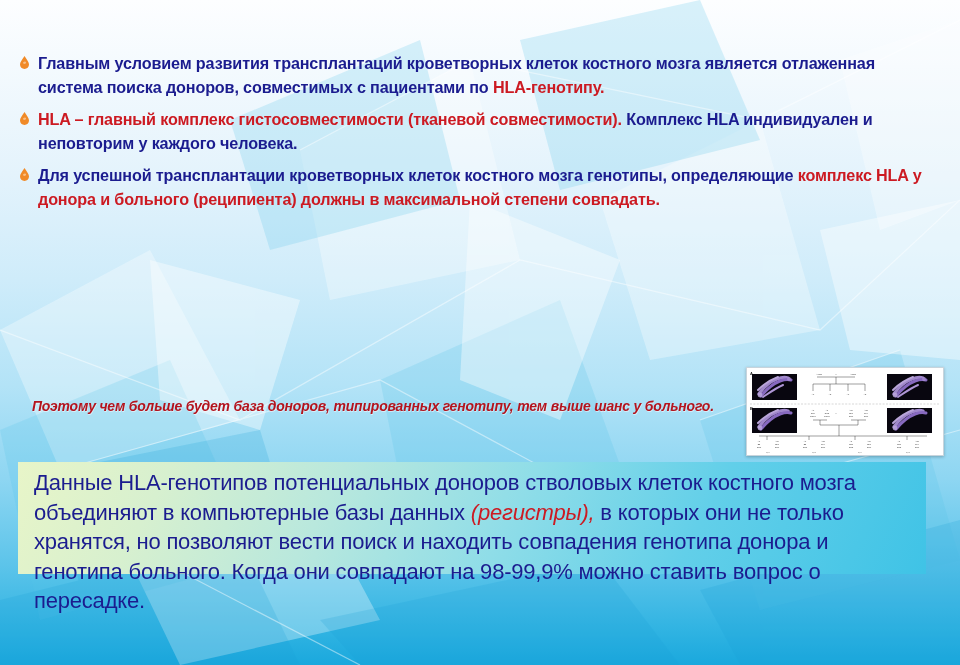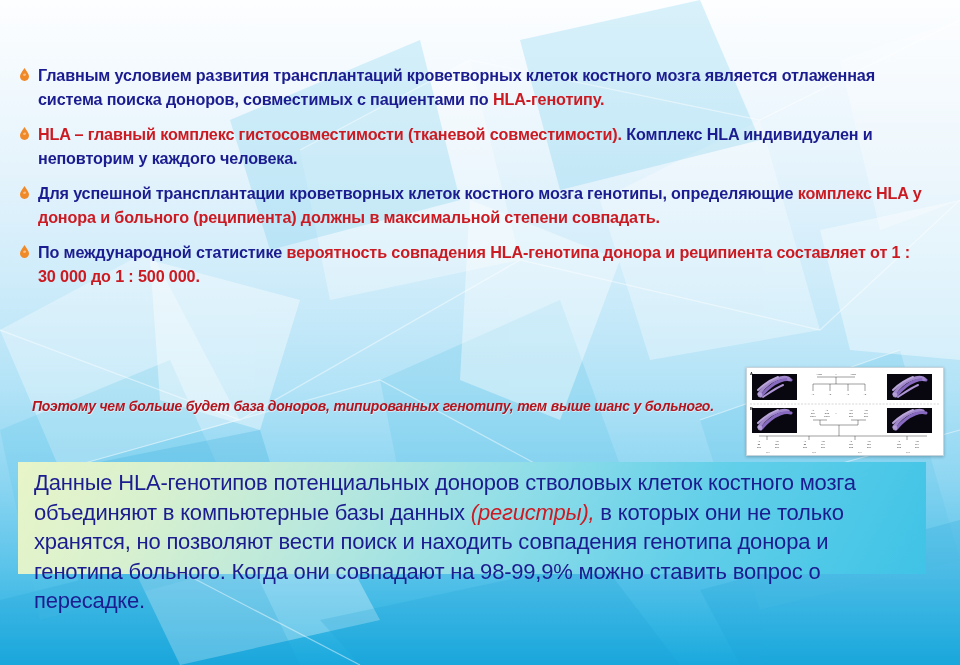--- a/index.html
+++ b/index.html
@@ -59,21 +59,21 @@
   
   .content {
     position: absolute;
     top: 52px;
     left: 18px;
     width: 908px;
     z-index: 5;
   }
   .bullet {
     position: relative;
-    margin: 12px 0 9px 0;
+    margin: 0 0 9px 0;
     padding-left: 20px;
     font-size: 16.2px;
     font-weight: bold;
     line-height: 23.5px;
     color: #1b1c8f;
     letter-spacing: -0.15px;
   }
   .bullet .drop {
     position: absolute;
     left: 2px;
@@ -211,27 +211,20 @@
 
     <p class="bullet">
       <svg class="drop" viewBox="0 0 9 13" xmlns="http://www.w3.org/2000/svg">
         <path d="M4.5 0 C7.2 4 9 6.2 9 8.6 C9 11.1 7 13 4.5 13 C2 13 0 11.1 0 8.6 C0 6.2 1.8 4 4.5 0 Z" fill="#f08a28"></path>
         <path d="M3.2 6.3 C4.4 5 5.6 5.3 6 6.1 C6.4 7 5.6 8 4.4 8 C3.5 8 2.8 7.2 3.2 6.3 Z" fill="#fbd0a4" opacity="0.75"></path>
       </svg>
       <span class="blue">Для успешной трансплантации кроветворных клеток костного мозга генотипы, определяющие </span><span class="red">комплекс HLA у донора и больного (реципиента) должны в максимальной степени совпадать.</span>
     </p>
 
 
-    <p class="bullet">
-      <svg class="drop" viewBox="0 0 9 13" xmlns="http://www.w3.org/2000/svg">
-        <path d="M4.5 0 C7.2 4 9 6.2 9 8.6 C9 11.1 7 13 4.5 13 C2 13 0 11.1 0 8.6 C0 6.2 1.8 4 4.5 0 Z" fill="#f08a28"></path>
-        <path d="M3.2 6.3 C4.4 5 5.6 5.3 6 6.1 C6.4 7 5.6 8 4.4 8 C3.5 8 2.8 7.2 3.2 6.3 Z" fill="#fbd0a4" opacity="0.75"></path>
-      </svg>
-      <span class="blue">По международной статистике </span><span class="red">вероятность совпадения HLA-генотипа донора и реципиента составляет от 1 : 30 000 до 1 : 500 000.</span>
-    </p>
 
   </div>
 
   <div class="italic-note">Поэтому чем больше будет база доноров, типированных генотипу, тем выше шанс у больного.</div>
 
   <div class="figure">
     <svg width="196" height="87" viewBox="0 0 196 87" xmlns="http://www.w3.org/2000/svg">
       <rect x="0" y="0" width="196" height="87" fill="#ffffff"></rect>
 
       <text x="3" y="7" font-family="Liberation Sans, sans-serif" font-size="4" font-weight="bold" fill="#222">A</text>

